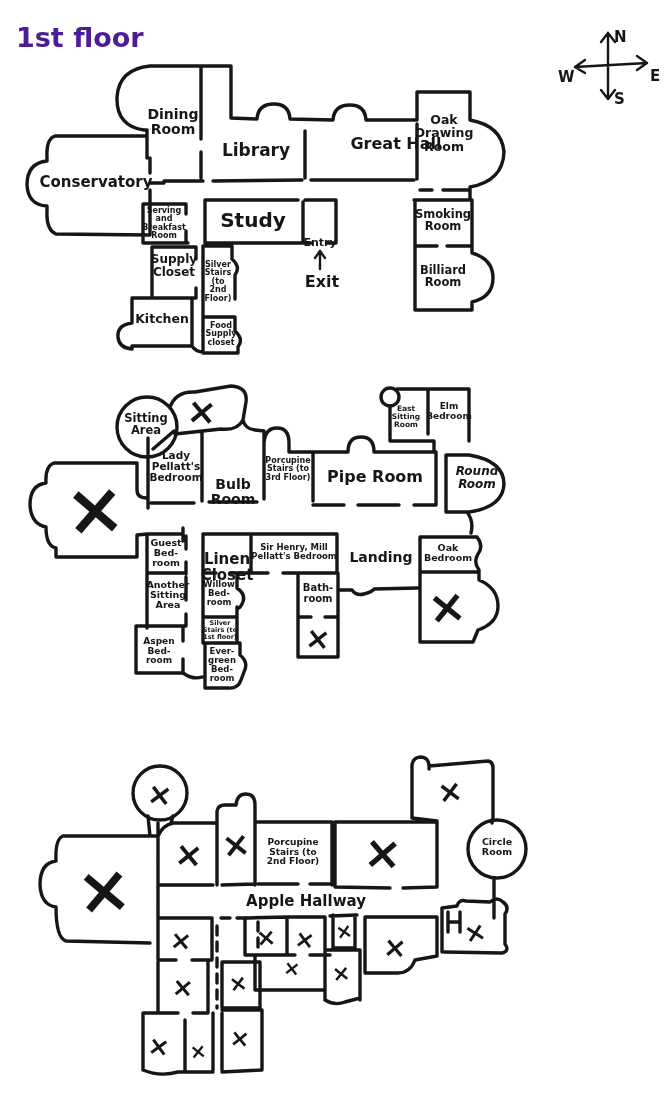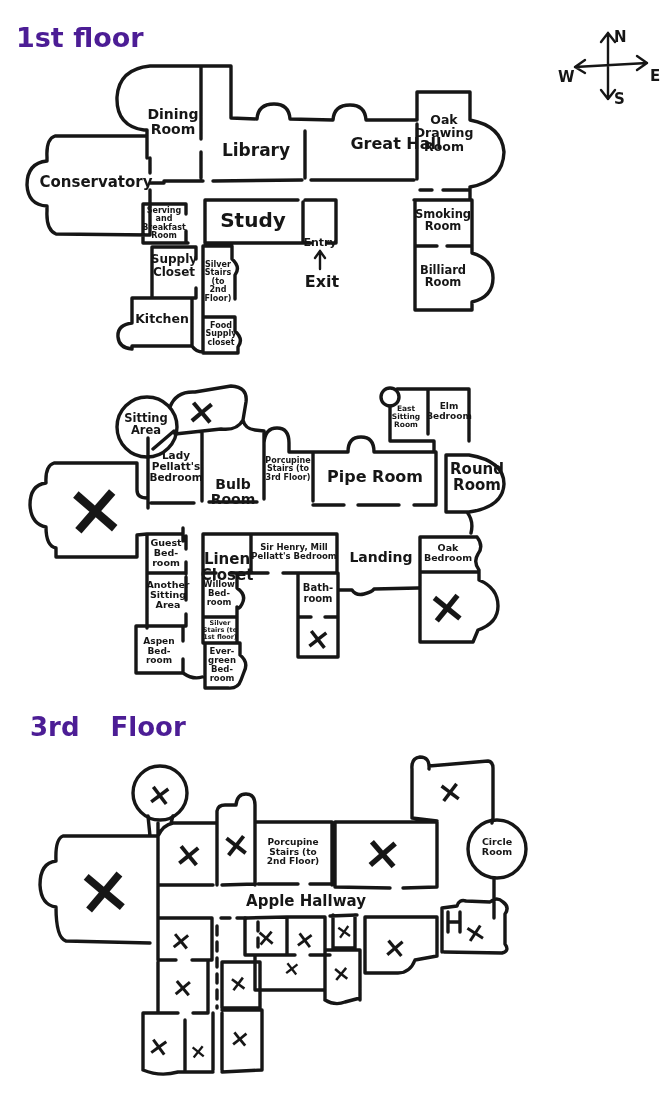--- a/index.html
+++ b/index.html
@@ -163,21 +163,20 @@
       <text class="xm" x="341" y="973" dy=".36em" font-size="22" transform="rotate(-6 341 973)">×</text>
       <text class="xm" x="183" y="987" dy=".36em" font-size="26" transform="rotate(5 183 987)">×</text>
       <text class="xm" x="238" y="983" dy=".36em" font-size="22" transform="rotate(-8 238 983)">×</text>
       <text class="xm" x="159" y="1046" dy=".36em" font-size="26" transform="rotate(9 159 1046)">×</text>
       <text class="xm" x="198" y="1051" dy=".36em" font-size="20" transform="rotate(-6 198 1051)">×</text>
       <text class="xm" x="240" y="1038" dy=".36em" font-size="24" transform="rotate(6 240 1038)">×</text>
     </g>
   </svg>
 
   <div class="floor-title" style="left:16px; top:22px; font-size:27px;">1st floor</div>
-  <div class="floor-title" style="left:30px; top:712px; font-size:26px; word-spacing:22px;">3rd Floor</div>
 
   <div class="compass-letter" style="left:614px; top:28px;">N</div>
   <div class="compass-letter" style="left:558px; top:68px;">W</div>
   <div class="compass-letter" style="left:650px; top:67px;">E</div>
   <div class="compass-letter" style="left:614px; top:90px;">S</div>
 
   <div class="lbl" style="left:96px; top:183px; font-size:15px;">Conservatory</div>
   <div class="lbl" style="left:173px; top:122px; font-size:14px;">Dining
 Room</div>
   <div class="lbl" style="left:256px; top:150px; font-size:17px;">Library</div>
@@ -217,21 +216,21 @@
 Room</div>
   <div class="lbl" style="left:288px; top:470px; font-size:8px;">Porcupine
 Stairs (to
 3rd Floor)</div>
   <div class="lbl" style="left:375px; top:477px; font-size:16px;">Pipe Room</div>
   <div class="lbl" style="left:406px; top:417px; font-size:7.5px;">East
 Sitting
 Room</div>
   <div class="lbl" style="left:449px; top:412px; font-size:9px;">Elm
 Bedroom</div>
-  <div class="lbl" style="left:477px; top:478px; font-size:15px;">Round
+  <div class="lbl" style="left:477px; top:478px; font-size:12px;font-style:italic;">Round
 Room</div>
   <div class="lbl" style="left:166px; top:553px; font-size:9.5px;">Guest
 Bed-
 room</div>
   <div class="lbl" style="left:227px; top:552px; font-size:15px;margin-top:16px;">Linen
 Closet</div>
   <div class="lbl" style="left:294px; top:552px; font-size:8.5px;">Sir Henry, Mill
 Pellatt's Bedroom</div>
   <div class="lbl" style="left:381px; top:557px; font-size:14px;">Landing</div>
   <div class="lbl" style="left:448px; top:553px; font-size:9.5px;">Oak

